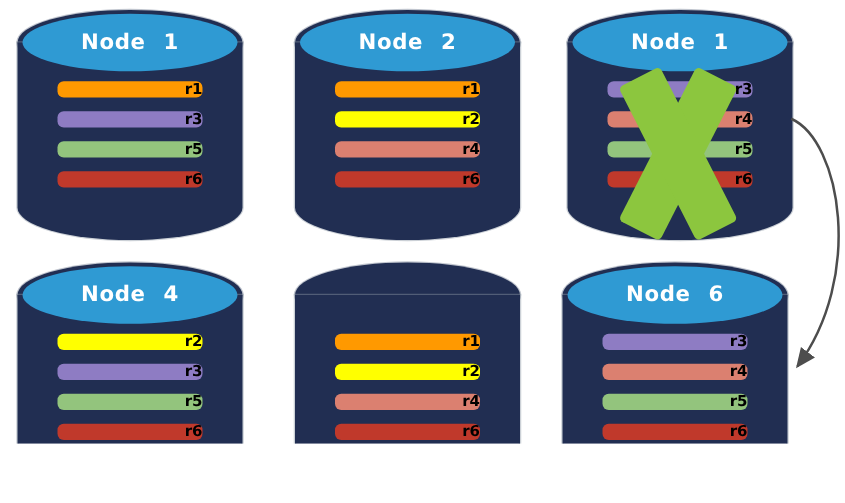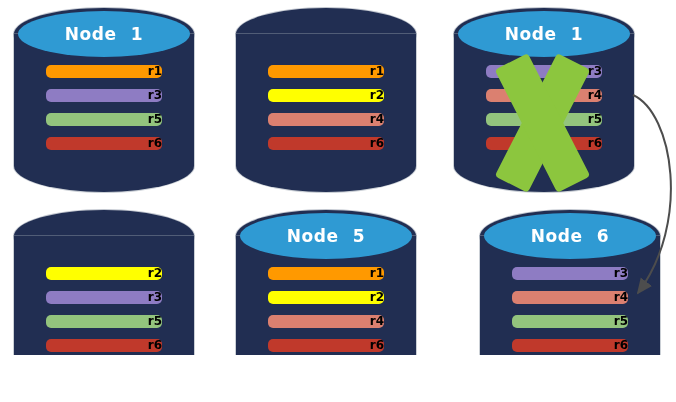--- a/index.html
+++ b/index.html
@@ -62,20 +62,23 @@
       <div class="bar" style="background: rgb(255, 153, 0);">r1</div>
       <div class="bar" style="background: rgb(142, 124, 195);">r3</div>
       <div class="bar" style="background: rgb(147, 196, 125);">r5</div>
       <div class="bar" style="background: rgb(192, 57, 43);">r6</div>
     </div>
   </div>
 
   <div class="node" style="left:236px; top:8px;">
     <div class="cyl-rim"></div>
     <div class="cyl-body"></div>
+    <div class="cyl-top">
+      <span class="node-label">Node 2</span>
+    </div>
     <div class="bars">
       <div class="bar" style="background: rgb(255, 153, 0);">r1</div>
       <div class="bar" style="background: rgb(255, 255, 0);">r2</div>
       <div class="bar" style="background: rgb(219, 128, 112);">r4</div>
       <div class="bar" style="background: rgb(192, 57, 43);">r6</div>
     </div>
   </div>
 
   <div class="node" style="left:454px; top:8px;">
     <div class="cyl-rim"></div>
@@ -91,43 +94,43 @@
     </div>
     <div class="fail-x">
       <div class="x-arm arm-a"></div>
       <div class="x-arm arm-b"></div>
     </div>
   </div>
 
   <div class="node" style="left:14px; top:210px;">
     <div class="cyl-rim"></div>
     <div class="cyl-body"></div>
+    <div class="cyl-top">
+      <span class="node-label">Node 4</span>
+    </div>
     <div class="bars">
       <div class="bar" style="background: rgb(255, 255, 0);">r2</div>
       <div class="bar" style="background: rgb(142, 124, 195);">r3</div>
       <div class="bar" style="background: rgb(147, 196, 125);">r5</div>
       <div class="bar" style="background: rgb(192, 57, 43);">r6</div>
     </div>
   </div>
 
   <div class="node" style="left:236px; top:210px;">
     <div class="cyl-rim"></div>
     <div class="cyl-body"></div>
-    <div class="cyl-top">
-      <span class="node-label">Node 5</span>
-    </div>
     <div class="bars">
       <div class="bar" style="background: rgb(255, 153, 0);">r1</div>
       <div class="bar" style="background: rgb(255, 255, 0);">r2</div>
       <div class="bar" style="background: rgb(219, 128, 112);">r4</div>
       <div class="bar" style="background: rgb(192, 57, 43);">r6</div>
     </div>
   </div>
 
-  <div class="node" style="left:480px; top:210px;">
+  <div class="node" style="left:450px; top:210px;">
     <div class="cyl-rim"></div>
     <div class="cyl-body"></div>
     <div class="cyl-top">
       <span class="node-label">Node 6</span>
     </div>
     <div class="bars">
       <div class="bar" style="background: rgb(142, 124, 195);">r3</div>
       <div class="bar" style="background: rgb(219, 128, 112);">r4</div>
       <div class="bar" style="background: rgb(147, 196, 125);">r5</div>
       <div class="bar" style="background: rgb(192, 57, 43);">r6</div>

